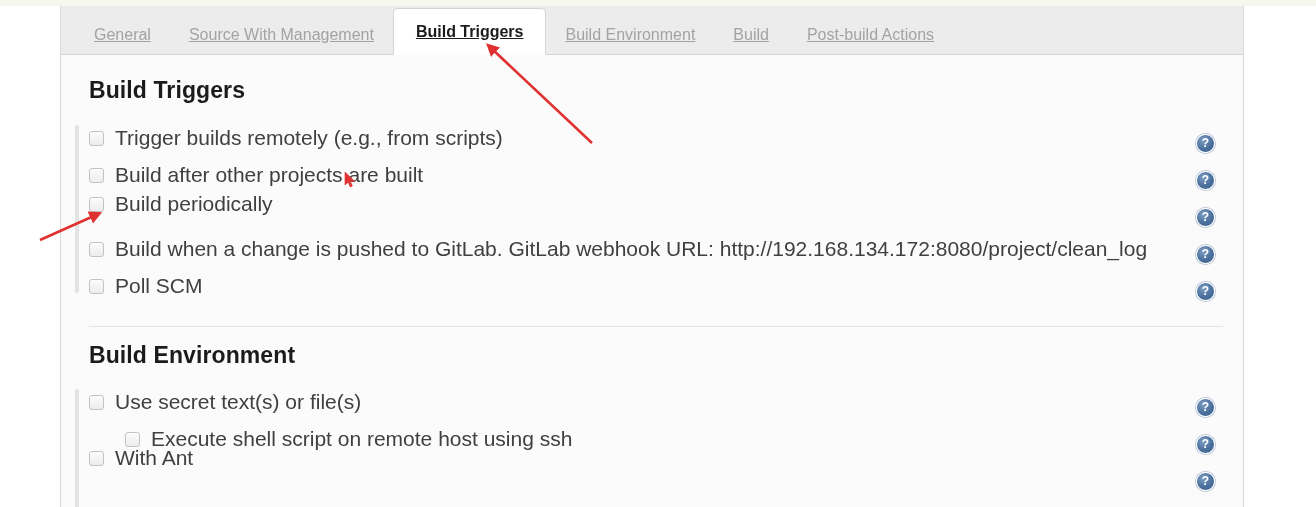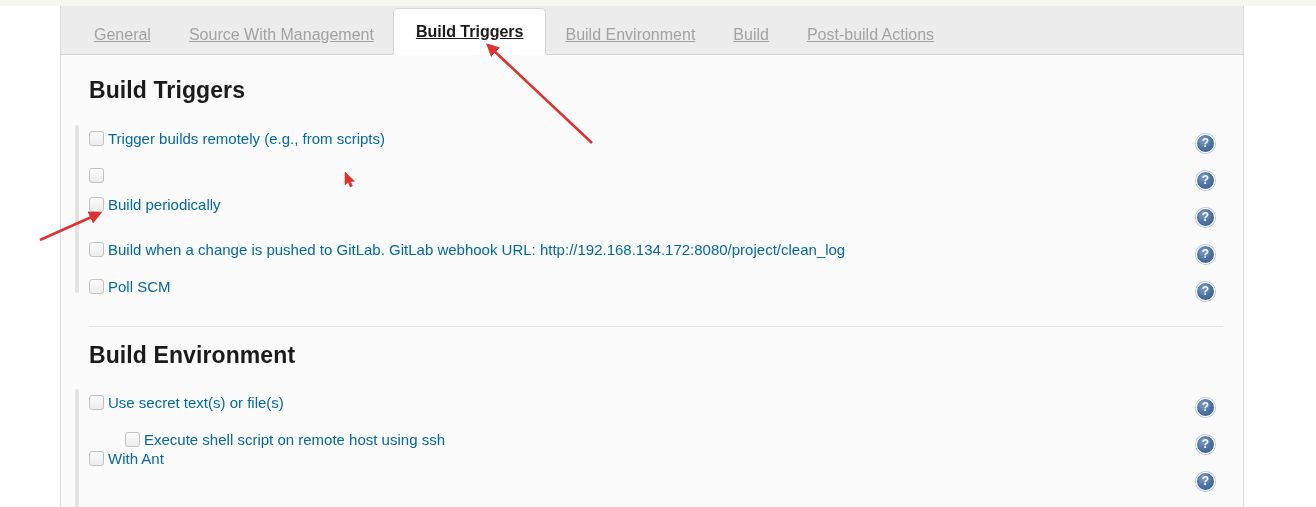--- a/index.html
+++ b/index.html
@@ -131,23 +131,23 @@
   .cb {
     width: 15px; height: 15px;
     flex: 0 0 15px;
     background: linear-gradient(#fbfbfb, #ededed);
     border: 1px solid #c2c2c2;
     border-radius: 3px;
     box-shadow: inset 0 1px 0 #ffffff;
     cursor: pointer;
   }
   .opt-label {
-    margin-left: 4px;
-    font-size: 15px;
-    color: #0369a1;
+    margin-left: 11px;
+    font-size: 21px;
+    color: #404040;
     white-space: nowrap;
     cursor: pointer;
   }
 
   .help {
     position: absolute;
     width: 19px; height: 19px;
     border-radius: 50%;
     background: radial-gradient(circle at 38% 32%, #7d9ec4 0%, #4a6f9c 55%, #3f6390 100%);
     border: 1px solid #ffffff;
@@ -202,20 +202,21 @@
     <div class="section-title" style="position:absolute;left:28px;top:22px;">Build Triggers</div>
 
     <div class="rail" style="left:14px;top:70px;height:168px;"></div>
 
     <div class="opt-row" style="top:70px;">
       <span class="cb"></span>
       <span class="opt-label">Trigger builds remotely (e.g., from scripts)</span>
     </div>
     <div class="opt-row" style="top:107px;">
       <span class="cb"></span>
+      <span class="opt-label">Build after other projects are built</span>
     </div>
     <div class="opt-row" style="top:136px;">
       <span class="cb"></span>
       <span class="opt-label">Build periodically</span>
     </div>
     <div class="opt-row" style="top:181px;text-align:right;">
       <span class="cb"></span>
       <span class="opt-label">Build when a change is pushed to GitLab. GitLab webhook URL: http://192.168.134.172:8080/project/clean_log</span>
     </div>
     <div class="opt-row" style="top:218px;text-align:center;">

